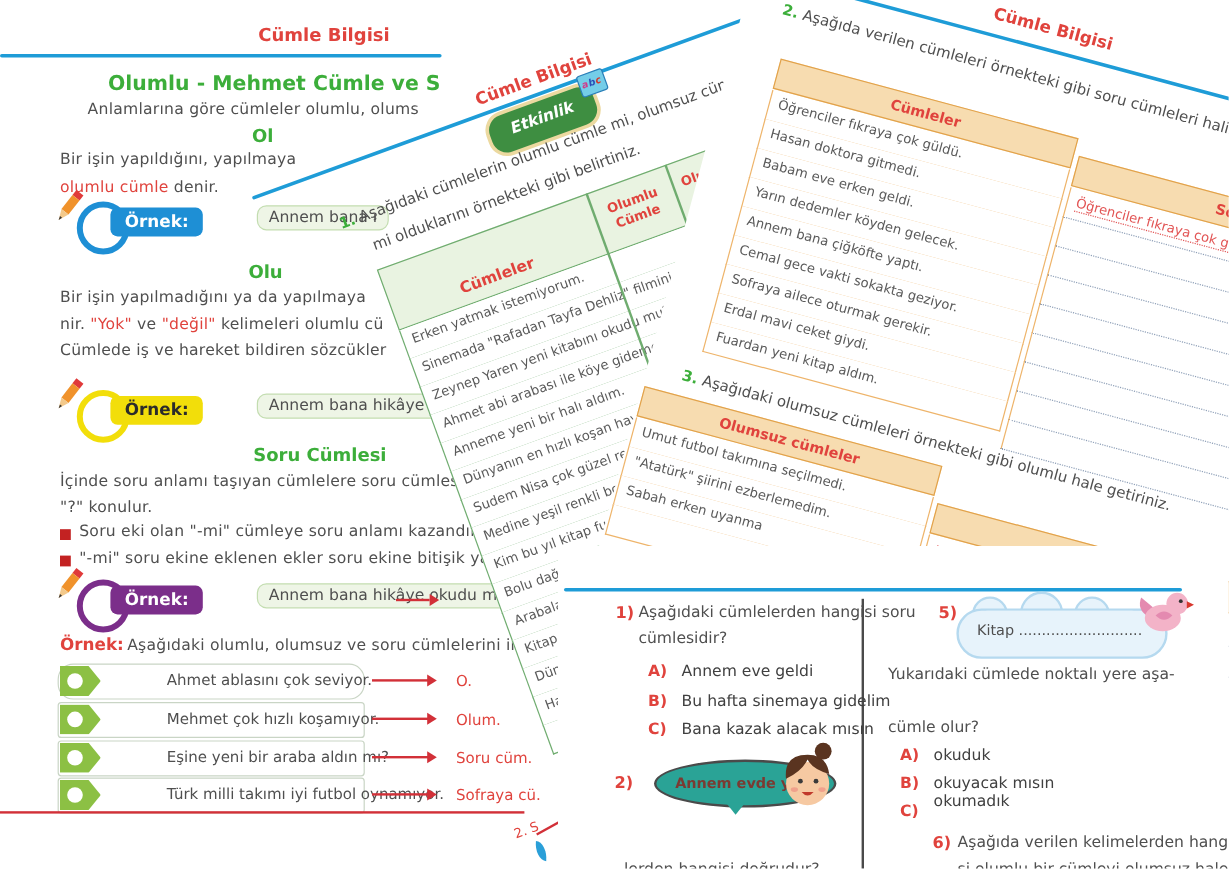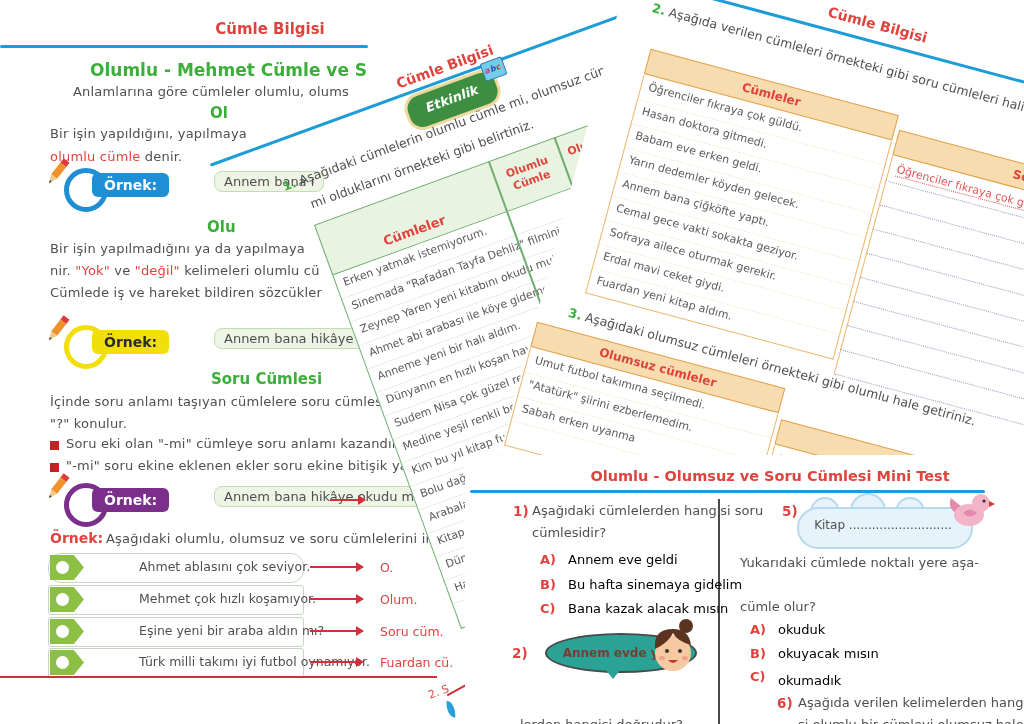--- a/index.html
+++ b/index.html
@@ -43,21 +43,21 @@
           text-align:center;font-weight:bold;font-size:12px;color:#e0433d;}
   .t-row{position:absolute;height:25px;background:#fff;border-left:1.5px solid #eeb46a;
          border-right:1.5px solid #eeb46a;border-bottom:1.5px solid #eeb46a;}
   .t-row span{position:absolute;left:7px;top:4px;font-size:11px;color:#5a5a5a;white-space:nowrap;}
   .dot-row{position:absolute;height:25px;border-left:1.5px solid #eeb46a;border-right:1.5px solid #eeb46a;
            border-bottom:1.5px dotted #8fa0b8;}
   .ans-red{position:absolute;font-size:11px;color:#e25555;border-bottom:1.5px dotted #e25555;white-space:nowrap;}
   
   #page-mini{position:absolute;left:465px;top:455px;width:559px;height:269px;background:#fff;z-index:4;}
   .opt-letter{position:absolute;font-size:13px;font-weight:bold;color:#e0433d;}
-  .opt-text{position:absolute;font-size:13px;color:#000000;white-space:nowrap;}
+  .opt-text{position:absolute;font-size:13px;color:#404040;white-space:nowrap;}
   .mt-line{position:absolute;font-size:13px;color:#4f4f4f;white-space:nowrap;}
   .qnum{position:absolute;font-size:13.5px;font-weight:bold;color:#e0433d;}
   .cloud{position:absolute;background:#e7f3fb;border:2px solid #b5d9ef;border-radius:22px;}
   .bump{position:absolute;background:#e7f3fb;border:2px solid #b5d9ef;border-radius:50%;}
   .bump-cover{position:absolute;background:#e7f3fb;border-radius:12px;}
   .bubble{position:absolute;width:148px;height:36px;background:#2aa396;border:2px solid #4a4a4a;
           border-radius:50%;text-align:center;line-height:36px;font-size:12px;font-weight:bold;color:#7b3a32;}
   .bubble-tail{position:absolute;width:0;height:0;border-left:8px solid transparent;
                border-right:8px solid transparent;border-top:10px solid #2aa396;}
   .leaf{position:absolute;width:10px;height:16px;background:#2a9fd8;border-radius:0 100% 0 100%;
@@ -164,21 +164,21 @@
     <div class="abs red" style="left:380px;top:624px;font-size:12.5px;">Soru cüm.</div>
 
     <div class="ex-box" style="left:48px;top:648px;">
       <div class="chev">
           <div class="chev-dot"></div>
         </div>
       <div class="ex-text">Türk milli takımı iyi futbol oynamıyor.</div>
     </div>
     <div class="arr-line" style="left:310px;top:661px;width:48px;"></div>
     <div class="arr-head" style="left:356px;top:657px;"></div>
-    <div class="abs red" style="left:380px;top:655px;font-size:12.5px;">Fuardan cü.</div>
+    <div class="abs red" style="left:380px;top:655px;font-size:12.5px;">Sofraya cü.</div>
 
     <div class="abs rule-red" style="left:0;top:676px;width:437px;"></div>
   </div>
 
   <div id="page-middle">
     <div class="abs redb" style="left:289px;top:158px;width:120px;text-align:center;font-size:14px;">Cümle Bilgisi</div>
     <div class="abs hline" style="left:95px;top:177px;width:525px;"></div>
 
     <div class="abs" style="left:296px;top:181px;width:92px;height:32px;background:#3e8e41;border:3px solid #ecd9a0;border-radius:16px;text-align:center;line-height:30px;color:#fff;font-weight:bold;font-size:13px;font-style:italic;">
       <span>Etkinlik</span>
@@ -328,21 +328,20 @@
       </div>
 
     <div class="t-head" style="left:263px;top:436px;width:330px;">Olumlu cümle</div>
     <div class="dot-row" style="left:263px;top:463px;width:330px;">
       <span class="ans-red" style="left:7px;top:5px;">Umut futbol tak</span>
     </div>
     <div class="dot-row" style="left:263px;top:488px;width:330px;"></div>
   </div>
 
   <div id="page-mini">
-    <div class="abs redb" style="left:100px;top:13px;width:410px;text-align:center;font-size:14.5px;">Olumlu - Olumsuz ve Soru Cümlesi Mini Test</div>
     <div class="abs hline" style="left:5px;top:35px;width:515px;"></div>
     <div class="abs" style="left:253px;top:44px;width:1.5px;height:225px;background:#4a4a4a;"></div>
 
     <div class="qnum" style="left:48px;top:48px;">1)</div>
     <div class="mt-line" style="left:67px;top:48px;">Aşağıdaki cümlelerden hangisi soru</div>
     <div class="mt-line" style="left:67px;top:70px;">cümlesidir?</div>
     <div class="opt-letter" style="left:75px;top:97px;">A)</div>
     <div class="opt-text" style="left:103px;top:97px;">Annem eve geldi</div>
     <div class="opt-letter" style="left:75px;top:122px;">B)</div>
     <div class="opt-text" style="left:103px;top:122px;">Bu hafta sinemaya gidelim</div>
@@ -379,20 +378,20 @@
       <polygon points="42,13 48,16 42,19" fill="#d8372e"></polygon>
       <path d="M16 25 Q23 18 30 25 Q23 32 16 25 Z" fill="#e48ab0"></path>
     </svg>
     <div class="mt-line" style="left:275px;top:100px;">Yukarıdaki cümlede noktalı yere aşa-</div>
     <div class="mt-line" style="left:275px;top:144px;">cümle olur?</div>
     <div class="opt-letter" style="left:285px;top:167px;">A)</div>
     <div class="opt-text" style="left:313px;top:167px;">okuduk</div>
     <div class="opt-letter" style="left:285px;top:191px;">B)</div>
     <div class="opt-text" style="left:313px;top:191px;">okuyacak mısın</div>
     <div class="opt-letter" style="left:285px;top:214px;">C)</div>
-    <div class="opt-text" style="left:313px;top:218px;">okumadık</div>
+    <div class="opt-text" style="left:313px;top:206px;">okumadık</div>
 
     <div class="qnum" style="left:312px;top:240px;">6)</div>
     <div class="mt-line" style="left:333px;top:240px;">Aşağıda verilen kelimelerden hangi-</div>
     <div class="mt-line" style="left:333px;top:262px;">si olumlu bir cümleyi olumsuz hale</div>
   </div>
 
 </div>
 
 </body></html>

